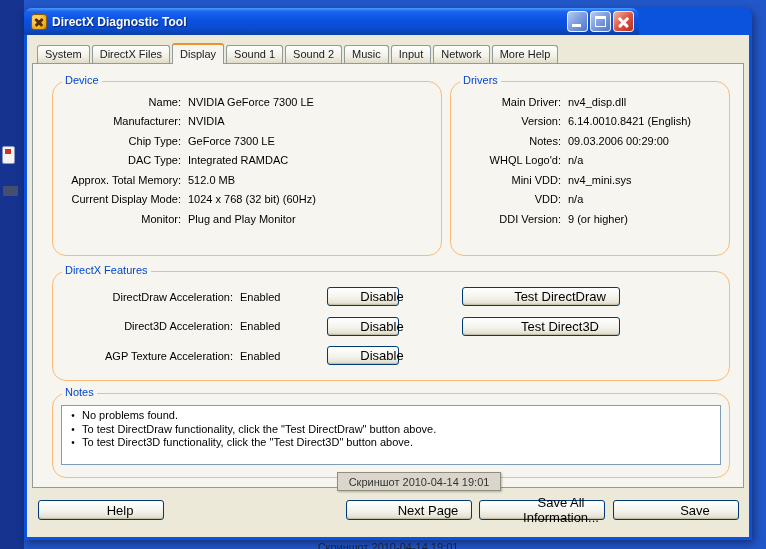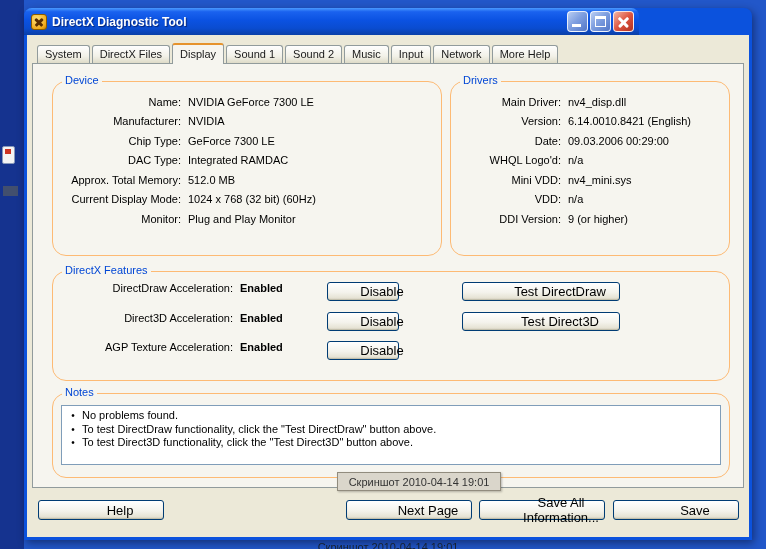--- a/index.html
+++ b/index.html
@@ -77,23 +77,23 @@
   #group-notes   { left:52px;  top:393px; width:678px; height:85px; }
 
   .kv-col { padding:10px 0 0 6px; }
   .kv { display:flex; align-items:center; height:19.5px; white-space:nowrap; }
   .kv-label { text-align:right; color:#000; }
   #group-device  .kv-label { width:122px; }
   #group-drivers .kv-label { width:104px; }
   .kv-value { margin-left:7px; }
 
   .feat-col { padding-top:10px; }
-  .feat-row { display:flex; align-items:flex-start; height:29.5px; padding-left:8px; white-space:nowrap; }
+  .feat-row { display:flex; align-items:center; height:29.5px; padding-left:8px; white-space:nowrap; }
   .feat-label { width:172px; text-align:right; }
-  .feat-value { width:86px; padding-left:7px;font-weight:bold; }
+  .feat-value { width:86px; padding-left:7px; }
 
   .btn {
     display:flex; align-items:center; justify-content:center; cursor:default;
     border:1px solid #003c74; border-radius:3px; color:#000;
     background:linear-gradient(180deg,#ffffff 0%,#f4f3ec 55%,#e6e3d4 88%,#d4d1be 100%);
     font-family:"Liberation Sans","DejaVu Sans",sans-serif; font-size:13px;
     box-shadow:inset 0 -1px 1px rgba(120,115,90,.25);
     padding-left:38px;
   }
   .disable-btn { width:72px; height:19px; margin-left:8px; }
@@ -206,21 +206,21 @@
     <div class="kv-col">
       <div class="kv">
         <span class="kv-label">Main Driver:</span>
         <span class="kv-value">nv4_disp.dll</span>
       </div>
       <div class="kv">
         <span class="kv-label">Version:</span>
         <span class="kv-value">6.14.0010.8421 (English)</span>
       </div>
       <div class="kv">
-        <span class="kv-label">Date:</span>
+        <span class="kv-label">Notes:</span>
         <span class="kv-value">09.03.2006 00:29:00</span>
       </div>
       <div class="kv">
         <span class="kv-label">WHQL Logo'd:</span>
         <span class="kv-value">n/a</span>
       </div>
       <div class="kv">
         <span class="kv-label">Mini VDD:</span>
         <span class="kv-value">nv4_mini.sys</span>
       </div>

